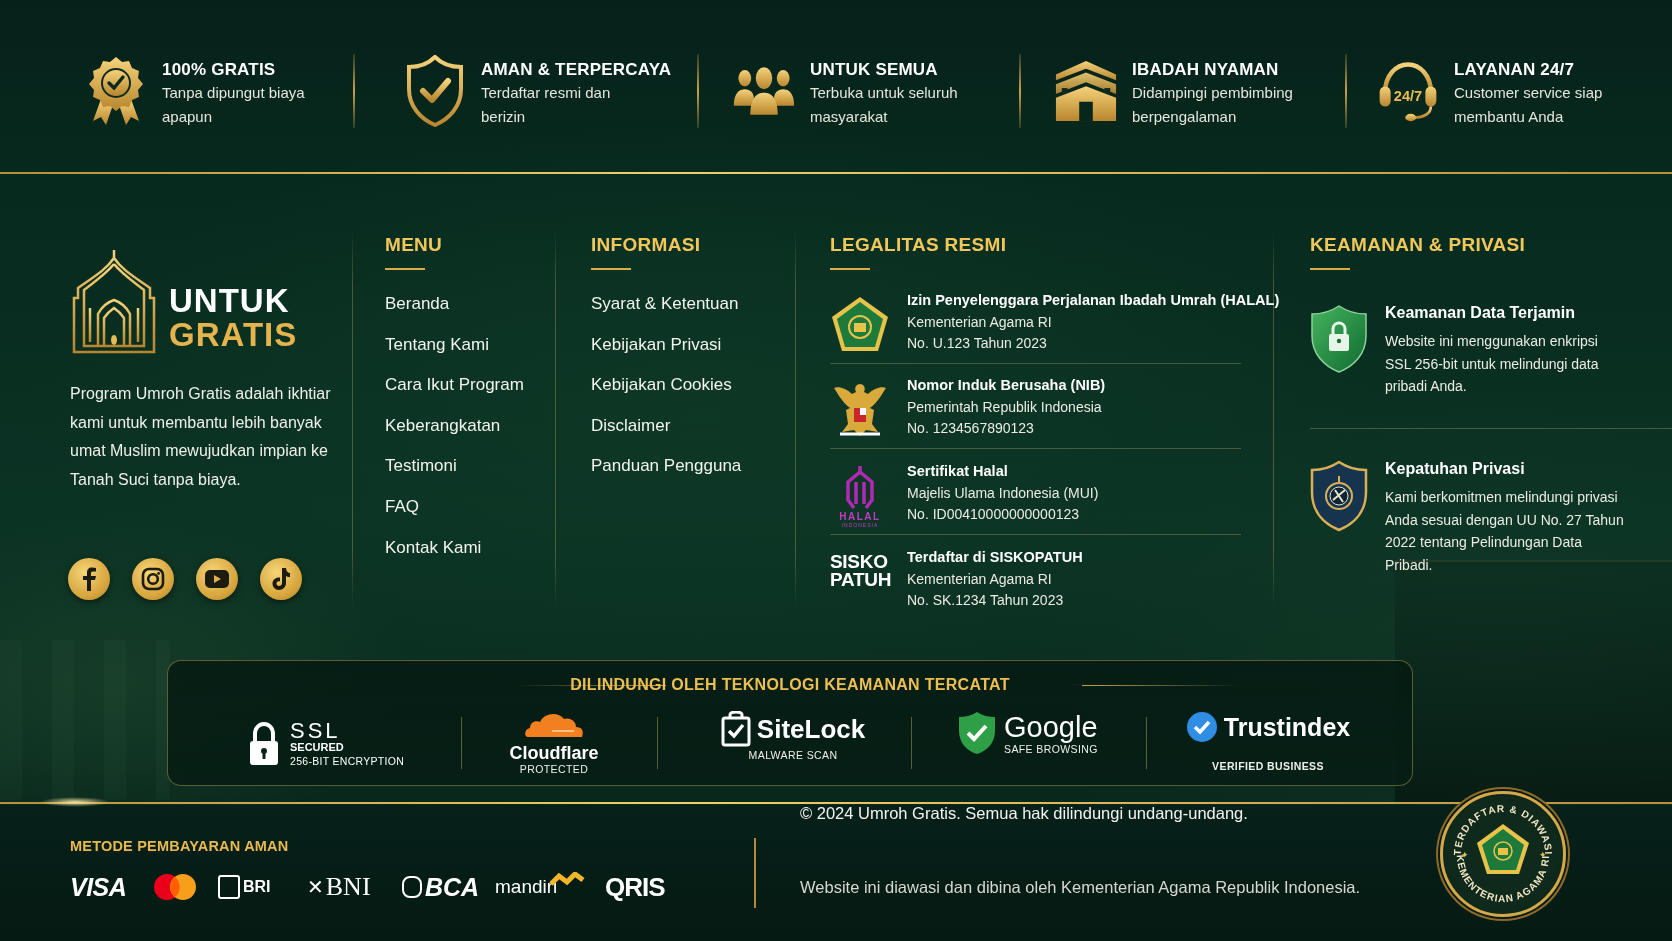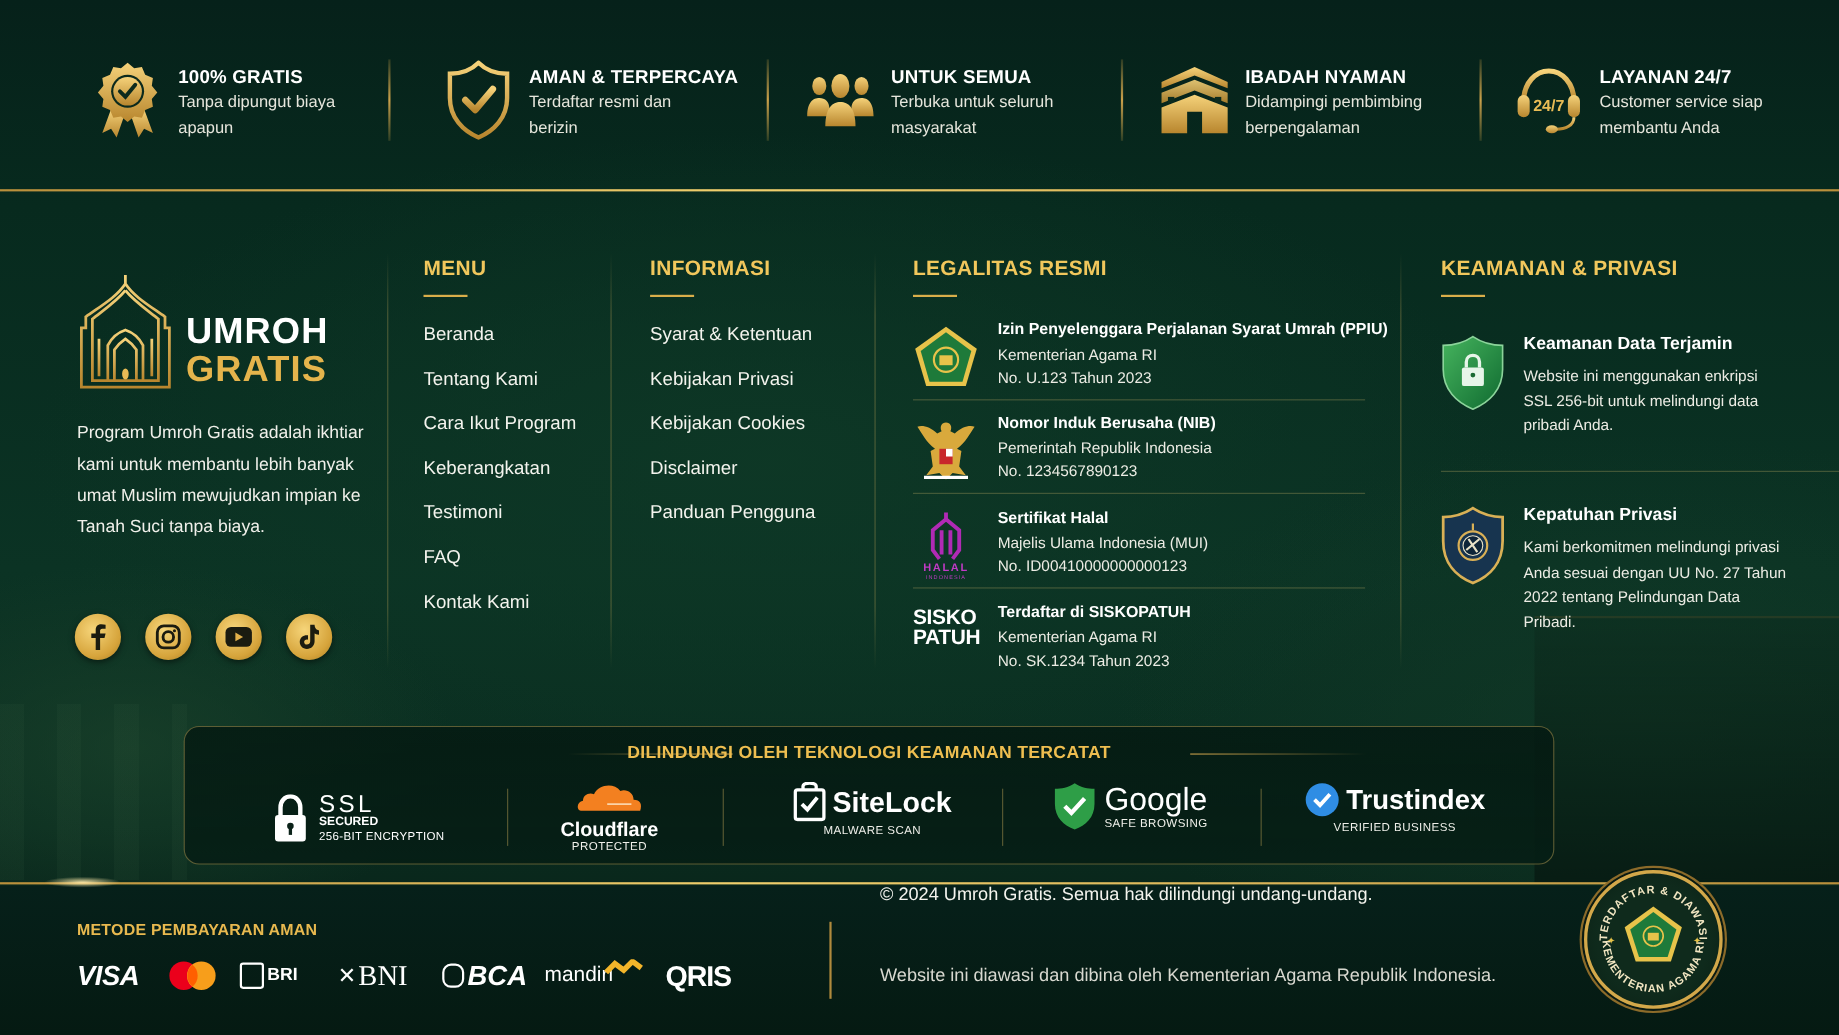--- a/index.html
+++ b/index.html
@@ -218,21 +218,21 @@
     <g fill="none" stroke="url(#gl)" stroke-width="2.5">
       <path d="M44 2 L44 10 C36 22 22 30 8 40 L8 50 L4 50 L4 104 L84 104 L84 50 L80 50 L80 40 C66 30 52 22 44 10"></path>
       <path d="M44 16 C36 26 24 34 14 42 L14 98 L74 98 L74 42 C64 34 52 26 44 16"></path>
       <path d="M28 98 L28 66 C32 58 38 54 44 52 C50 54 56 58 60 66 L60 98"></path>
       <path d="M34 98 L34 70 C38 64 41 62 44 60 C47 62 50 64 54 70 L54 98"></path>
       <path d="M20 60 L20 94 M68 60 L68 94"></path>
     </g>
     <ellipse cx="44" cy="92" rx="3" ry="5" fill="#e8bb55"></ellipse>
     </svg>
 </div>
-<div class="logo-text1">UMROH</div>
+<div class="logo-text1">UNTUK</div>
 <div class="logo-text2">GRATIS</div>
 <div class="about">Program Umroh Gratis adalah ikhtiar kami untuk membantu lebih banyak umat Muslim mewujudkan impian ke Tanah Suci tanpa biaya.</div>
 
 <div class="social" style="left:68px;">
   <svg width="20" height="24" viewBox="0 0 20 24">
       <path d="M12 24 V13 H16 L17 9 H12 V6.5 C12 5.4 12.5 4.5 14 4.5 H17 V1 C16 0.8 14.6 0.6 13 0.6 C9.6 0.6 8 2.6 8 6 V9 H4 V13 H8 V24Z" fill="#1b1b10"></path>
     </svg>
 </div>
 <div class="social" style="left:132px;">
   <svg width="24" height="24" viewBox="0 0 24 24">
@@ -281,21 +281,21 @@
 
 <div class="legal-item" style="top:292px;">
   <div class="licon">
     <svg width="60" height="60" viewBox="0 0 60 60">
         <path d="M30 2 L58 22 L48 56 L12 56 L2 22Z" fill="#e7c34a"></path>
         <path d="M30 7 L53 24 L45 52 L15 52 L7 24Z" fill="#1e7a3a"></path>
         <circle cx="30" cy="32" r="11" fill="none" stroke="#e7c34a" stroke-width="2"></circle>
         <rect x="24" y="28" width="12" height="9" fill="#e7c34a"></rect>
       </svg>
   </div>
-  <div class="ltitle">Izin Penyelenggara Perjalanan Syarat Umrah (PPIU)</div>
+  <div class="ltitle">Izin Penyelenggara Perjalanan Ibadah Umrah (HALAL)</div>
   <div class="lline" style="top:22px;">Kementerian Agama RI</div>
   <div class="lline" style="top:43px;">No. U.123 Tahun 2023</div>
 </div>
 <div class="legal-sep" style="top:363px;"></div>
 
 <div class="legal-item" style="top:377px;">
   <div class="licon">
     <svg width="56" height="60" viewBox="0 0 56 60">
         <path d="M28 4 C24 4 22 8 24 12 L20 14 C14 8 6 6 2 8 C6 14 10 22 18 28 L14 30 L16 44 L10 52 L22 50 L28 56 L34 50 L46 52 L40 44 L42 30 L38 28 C46 22 50 14 54 8 C50 6 42 8 36 14 L32 12 C34 8 32 4 28 4Z" fill="#d9a93c"></path>
         <rect x="22" y="28" width="12" height="14" fill="#c8262b"></rect>
@@ -433,21 +433,21 @@
   <div class="tdiv" style="left:978px;"></div>
 
   <div class="tech" style="left:1010px;width:180px;">
     <div style="display:flex;align-items:center;justify-content:center;gap:6px;">
       <svg width="32" height="32" viewBox="0 0 32 32">
           <circle cx="16" cy="16" r="15" fill="#2f8de4"></circle>
           <path d="M9 16 l5 5 9-10" fill="none" stroke="#fff" stroke-width="3.5"></path>
         </svg>
       <div class="tech-name" style="font-size:25px;line-height:30px;">Trustindex</div>
     </div>
-    <div class="tech-sub" style="margin-top:3px;">VERIFIED BUSINESS</div>
+    <div class="tech-sub" style="margin-top:17px;font-weight:bold;">VERIFIED BUSINESS</div>
   </div>
 </div>
 
 <div class="goldline" style="top:802px;"></div>
 <div class="bottom"></div>
 <div class="abs" style="left:40px;top:797px;width:70px;height:10px;background:radial-gradient(ellipse,rgba(255,235,170,0.9),transparent 70%);"></div>
 
 <div class="pay-title">METODE PEMBAYARAN AMAN</div>
 <div class="pay" style="left:70px;font-size:25px;font-style:italic;letter-spacing:-0.5px;">VISA</div>
 <div class="pay" style="left:153px;">

